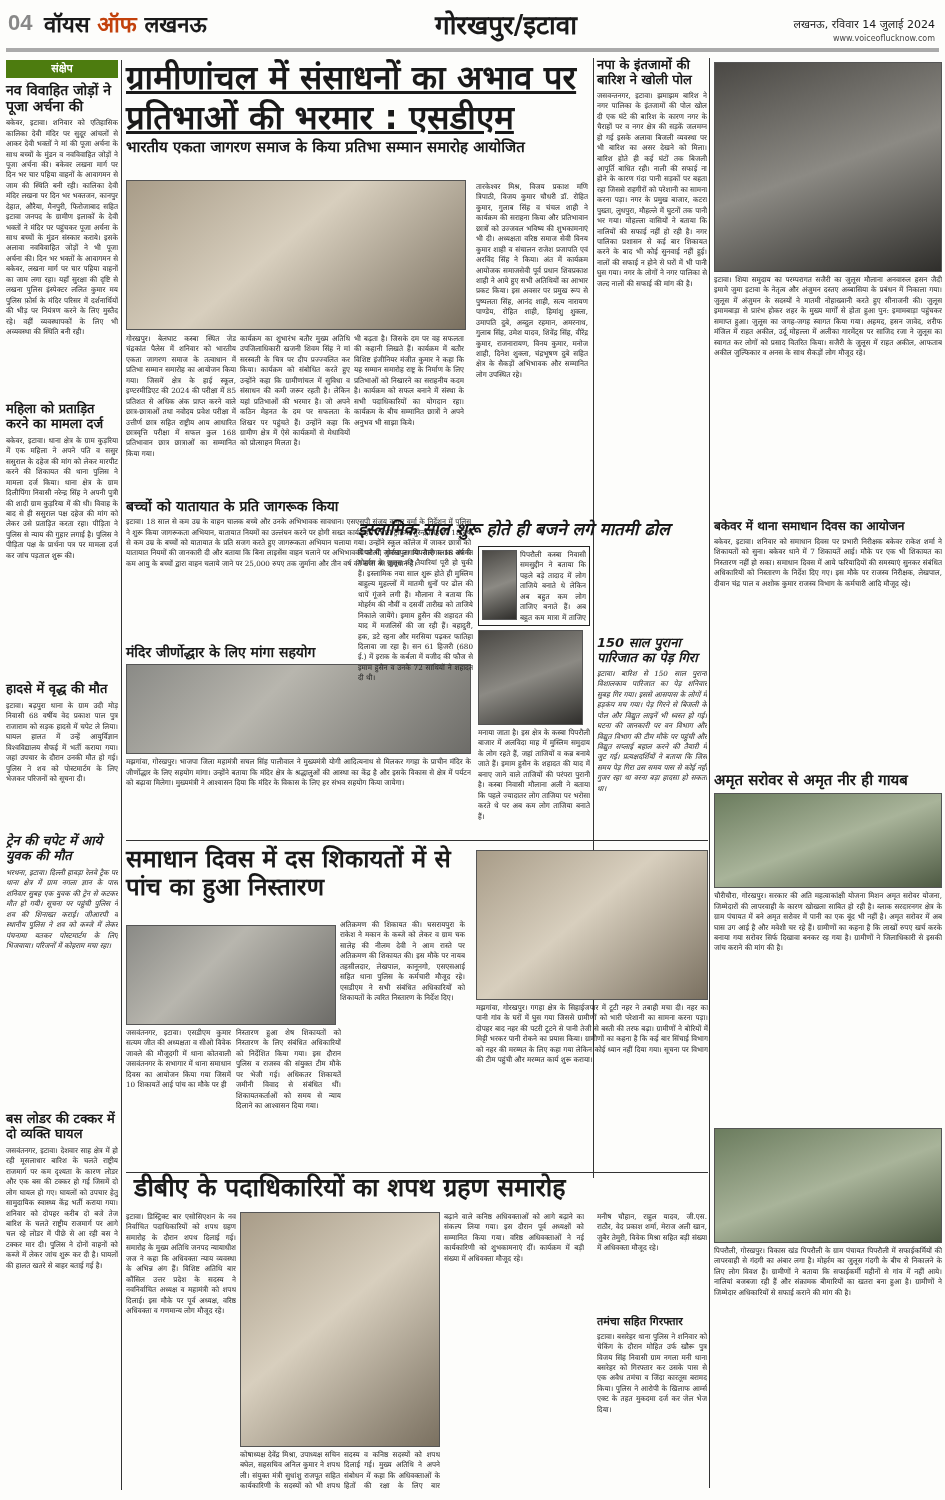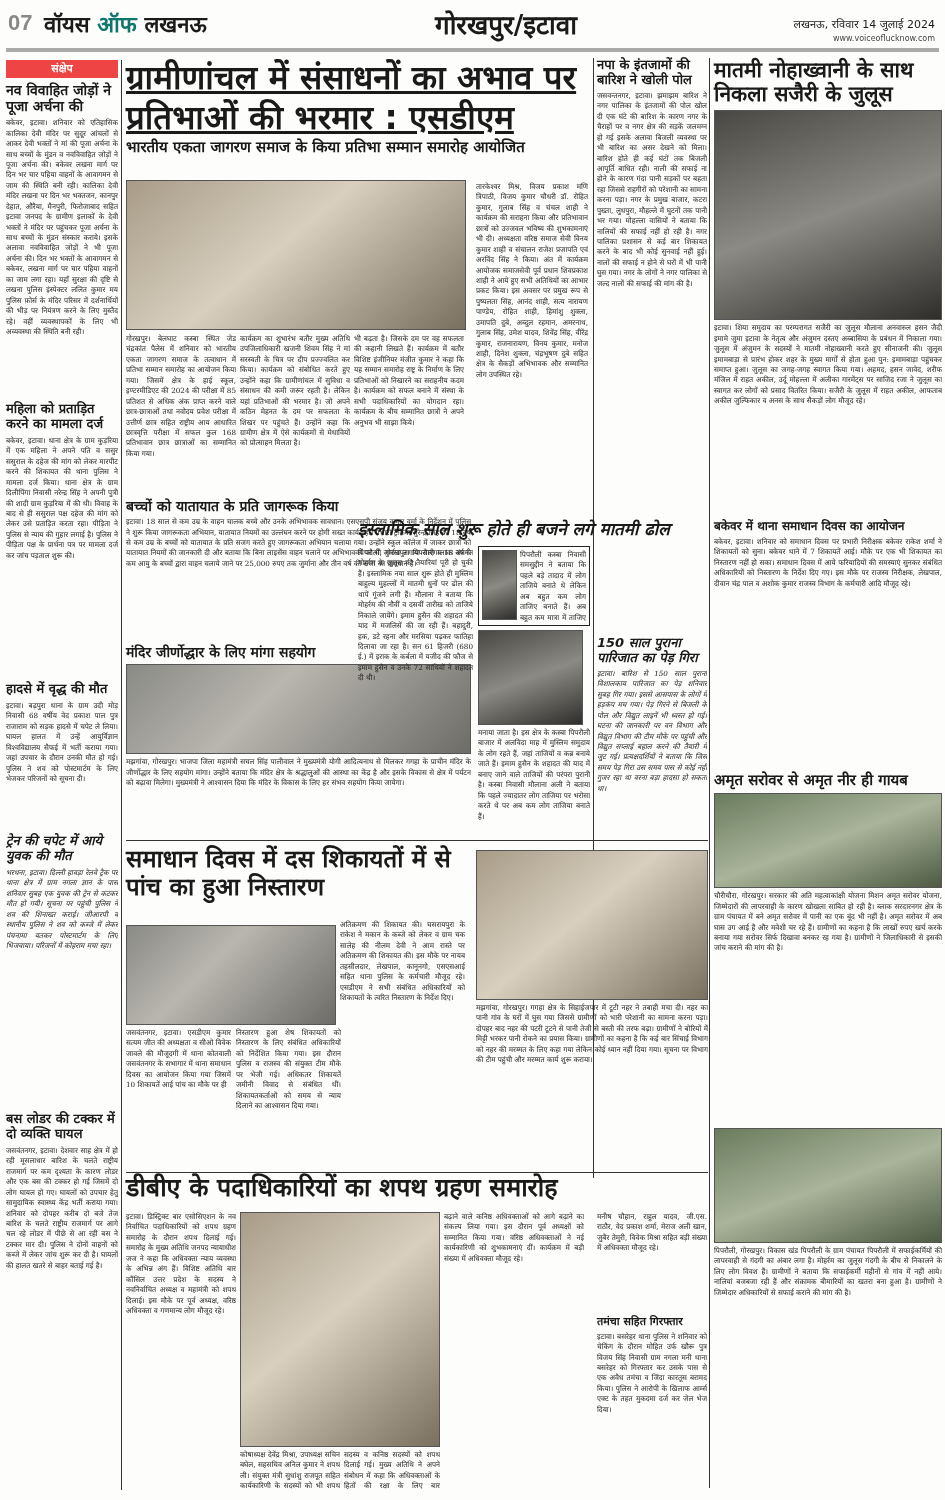--- a/index.html
+++ b/index.html
@@ -1,41 +1,41 @@
 <!DOCTYPE html>
 <html><head>
 <meta charset="utf-8">
 <style>
   * { box-sizing: border-box; margin: 0; padding: 0; }
   body { width: 945px; height: 1500px; background: #fdfdfb; font-family: "DejaVu Sans", sans-serif; color: #1a1a1a; position: relative; overflow: hidden; }
   .masthead { position: absolute; left: 0; top: 0; width: 945px; height: 52px; }
   .page-no { position: absolute; left: 8px; top: 10px; font-family: "Liberation Sans", sans-serif; font-weight: bold; font-size: 22px; color: #888; }
   .paper-name { position: absolute; left: 44px; top: 8px; font-size: 22px; font-weight: bold; }
-  .paper-name .of { color: #0f766e; }
+  .paper-name .of { color: #c2410c; }
   .section-name { position: absolute; left: 435px; top: 6px; font-size: 26px; font-weight: bold; }
   .dateline { position: absolute; right: 10px; top: 16px; font-size: 11px; }
   .website { position: absolute; right: 10px; top: 34px; font-size: 8px; color: #444; }
   .rule { position: absolute; left: 6px; top: 48px; width: 933px; height: 4px; background: #aaa; }
   .col { position: absolute; }
   .hl { font-weight: bold; line-height: 1.15; }
   .body-text { font-family: "DejaVu Serif", serif; font-size: 7.2px; line-height: 1.45; text-align: justify; color: #222; }
   .photo { background: linear-gradient(135deg, #8a8a86 0%, #b8b6ae 40%, #6d6c68 100%); border: 1px solid #555; }
   .photo.dark { background: linear-gradient(160deg, #4a4844 0%, #8c8a84 50%, #2f2e2b 100%); }
   .photo.warm { background: linear-gradient(140deg, #a89c88 0%, #d8cfbe 45%, #7a7060 100%); }
   .photo.green { background: linear-gradient(160deg, #6b7c5e 0%, #a9b49a 50%, #4e5a43 100%); }
   .vline { position: absolute; width: 1px; background: #333; }
   .hline { position: absolute; height: 1px; background: #333; }
-  .sanxep { position: absolute; left: 6px; top: 60px; width: 112px; height: 18px; background: #ef4444; color: #fff; font-size: 11px; font-weight: bold; text-align: center; line-height: 18px; }
+  .sanxep { position: absolute; left: 6px; top: 60px; width: 112px; height: 18px; background: #4d7c0f; color: #fff; font-size: 11px; font-weight: bold; text-align: center; line-height: 18px; }
   .box { border: 1px solid #222; padding: 3px; }
 </style>
 </head>
 <body>
 
 <div class="masthead">
-  <span class="page-no">07</span>
+  <span class="page-no">04</span>
   <span class="paper-name">
     <span>वॉयस</span>
     <span class="of">ऑफ</span>
     <span>लखनऊ</span>
   </span>
   <span class="section-name">गोरखपुर/इटावा</span>
   <span class="dateline">लखनऊ, रविवार 14 जुलाई 2024</span>
   <span class="website">www.voiceoflucknow.com</span>
   <div class="rule"></div>
 </div>
@@ -103,21 +103,20 @@
   <div class="hl" style="font-size:13px;">150 साल पुराना पारिजात का पेड़ गिरा</div>
   <div class="body-text" style="margin-top:3px; height:165px; overflow:hidden;">इटावा। बारिश से 150 साल पुराना विशालकाय पारिजात का पेड़ शनिवार सुबह गिर गया। इससे आसपास के लोगों में हड़कंप मच गया। पेड़ गिरने से बिजली के पोल और विद्युत लाइनें भी ध्वस्त हो गई। घटना की जानकारी पर वन विभाग और विद्युत विभाग की टीम मौके पर पहुंची और विद्युत सप्लाई बहाल करने की तैयारी में जुट गई। प्रत्यक्षदर्शियों ने बताया कि जिस समय पेड़ गिरा उस समय पास से कोई नहीं गुजर रहा था वरना बड़ा हादसा हो सकता था।</div>
 </div>
 
 <div class="col" style="left:597px; top:58px; width:110px;">
   <div class="hl" style="font-size:13px;">नपा के इंतजामों की बारिश ने खोली पोल</div>
   <div class="body-text" style="margin-top:3px; height:440px; overflow:hidden;">जसवन्तनगर, इटावा। झमाझम बारिश ने नगर पालिका के इंतजामों की पोल खोल दी एक घंटे की बारिश के कारण नगर के चैराहों पर व नगर क्षेत्र की सड़कें जलमग्न हो गई इसके अलावा बिजली व्यवस्था पर भी बारिश का असर देखने को मिला। बारिश होते ही कई घंटों तक बिजली आपूर्ति बाधित रही। नाली की सफाई ना होने के कारण गंदा पानी सड़कों पर बहता रहा जिससे राहगीरों को परेशानी का सामना करना पड़ा। नगर के प्रमुख बाजार, कटरा पुख्ता, लुधपुरा, मौहल्ले में घुटनों तक पानी भर गया। मोहल्ला वासियों ने बताया कि नालियों की सफाई नहीं हो रही है। नगर पालिका प्रशासन से कई बार शिकायत करने के बाद भी कोई सुनवाई नहीं हुई। नालों की सफाई न होने से घरों में भी पानी घुस गया। नगर के लोगों ने नगर पालिका से जल्द नालों की सफाई की मांग की है।</div>
 </div>
 
 <div class="col" style="left:714px; top:58px; width:228px;">
-  <div class="hl" style="font-size:21px;">मातमी नोहाख्वानी के साथ निकला सजैरी के जुलूस</div>
   <div class="photo dark" style="margin-top:4px; width:228px; height:210px;"></div>
   <div class="body-text" style="margin-top:3px; height:130px; overflow:hidden;">इटावा। शिया समुदाय का परम्परागत सजैरी का जुलूस मौलाना अनवारुल हसन जैदी इमामे जुमा इटावा के नेतृत्व और अंजुमन दस्तए अब्बासिया के प्रबंधन में निकाला गया। जुलूस में अंजुमन के सदस्यों ने मातमी नोहाख्वानी करते हुए सीनाजनी की। जुलूस इमामबाड़ा से प्रारंभ होकर शहर के मुख्य मार्गों से होता हुआ पुन: इमामबाड़ा पहुंचकर समाप्त हुआ। जुलूस का जगह-जगह स्वागत किया गया। अहमद, हसन जावेद, शरीफ मंजिल में राहत अकील, उर्दू मोहल्ला में अलीका गारमेंट्स पर साजिद रजा ने जुलूस का स्वागत कर लोगों को प्रसाद वितरित किया। सजैरी के जुलूस में राहत अकील, आफताब अकील जुल्फिकार व अनस के साथ सैकड़ों लोग मौजूद रहे।</div>
 </div>
 
 <div class="col" style="left:714px; top:520px; width:228px;">
   <div class="hl" style="font-size:12px;">बकेवर में थाना समाधान दिवस का आयोजन</div>
   <div class="body-text" style="margin-top:3px; height:220px; overflow:hidden;">बकेवर, इटावा। शनिवार को समाधान दिवस पर प्रभारी निरीक्षक बकेवर राकेश शर्मा ने शिकायतों को सुना। बकेवर थाने में 7 शिकायतें आई। मौके पर एक भी शिकायत का निस्तारण नहीं हो सका। समाधान दिवस में आये फरियादियों की समस्याएं सुनकर संबंधित अधिकारियों को निस्तारण के निर्देश दिए गए। इस मौके पर राजस्व निरीक्षक, लेखपाल, दीवान चंद्र पाल व अशोक कुमार राजस्व विभाग के कर्मचारी आदि मौजूद रहे।</div>
 </div>
 
 <div class="col" style="left:714px; top:772px; width:228px;">
@@ -143,21 +142,21 @@
 <div class="col body-text" style="left:346px; top:1028px; width:120px; height:140px; overflow:hidden;"></div>
 
 <div class="col" style="left:476px; top:846px; width:232px;">
   <div class="photo warm" style="margin-top:4px; width:232px; height:150px;"></div>
   <div class="body-text" style="margin-top:3px; height:115px; overflow:hidden;">मझगांवा, गोरखपुर। गगहा क्षेत्र के सिहाईजपार में टूटी नहर ने तबाही मचा दी। नहर का पानी गांव के घरों में घुस गया जिससे ग्रामीणों को भारी परेशानी का सामना करना पड़ा। दोपहर बाद नहर की पटरी टूटने से पानी तेजी से बस्ती की तरफ बढ़ा। ग्रामीणों ने बोरियों में मिट्टी भरकर पानी रोकने का प्रयास किया। ग्रामीणों का कहना है कि कई बार सिंचाई विभाग को नहर की मरम्मत के लिए कहा गया लेकिन कोई ध्यान नहीं दिया गया। सूचना पर विभाग की टीम पहुंची और मरम्मत कार्य शुरू कराया।</div>
 </div>
 
 <div class="hline" style="left:126px; top:1172px; width:582px;"></div>
 
 <div class="col" style="left:126px; top:1174px; width:582px;">
-  <div class="hl" style="font-size:25px;">डीबीए के पदाधिकारियों का शपथ ग्रहण समारोह</div>
+  <div class="hl" style="font-size:25px;margin-left:8px;">डीबीए के पदाधिकारियों का शपथ ग्रहण समारोह</div>
 </div>
 <div class="col body-text" style="left:126px; top:1212px; width:110px; height:280px; overflow:hidden;">इटावा। डिस्ट्रिक्ट बार एसोसिएशन के नव निर्वाचित पदाधिकारियों को शपथ ग्रहण समारोह के दौरान शपथ दिलाई गई। समारोह के मुख्य अतिथि जनपद न्यायाधीश जज ने कहा कि अधिवक्ता न्याय व्यवस्था के अभिन्न अंग हैं। विशिष्ट अतिथि बार कौंसिल उत्तर प्रदेश के सदस्य ने नवनिर्वाचित अध्यक्ष व महामंत्री को शपथ दिलाई। इस मौके पर पूर्व अध्यक्ष, वरिष्ठ अधिवक्ता व गणमान्य लोग मौजूद रहे।</div>
 <div class="photo warm" style="position:absolute; left:240px; top:1212px; width:200px; height:235px;"></div>
 <div class="col body-text" style="left:240px; top:1450px; width:100px; height:42px; overflow:hidden;">कोषाध्यक्ष देवेंद्र मिश्रा, उपाध्यक्ष सचिन बघेल, सहसचिव अनिल कुमार ने शपथ ली। संयुक्त मंत्री सुधांशु राजपूत सहित कार्यकारिणी के सदस्यों को भी शपथ दिलाई गई।</div>
 <div class="col body-text" style="left:344px; top:1450px; width:96px; height:42px; overflow:hidden;">सदस्य व कनिष्ठ सदस्यों को शपथ दिलाई गई। मुख्य अतिथि ने अपने संबोधन में कहा कि अधिवक्ताओं के हितों की रक्षा के लिए बार एसोसिएशन सदैव तत्पर रहेगी। उन्होंने कहा कि न्यायिक व्यवस्था को सुदृढ़ बनाने में अधिवक्ताओं की अहम भूमिका है।</div>
 <div class="col body-text" style="left:444px; top:1212px; width:140px; height:280px; overflow:hidden;">बढ़ाने वाले कनिष्ठ अधिवक्ताओं को आगे बढ़ाने का संकल्प लिया गया। इस दौरान पूर्व अध्यक्षों को सम्मानित किया गया। वरिष्ठ अधिवक्ताओं ने नई कार्यकारिणी को शुभकामनाएं दीं। कार्यक्रम में बड़ी संख्या में अधिवक्ता मौजूद रहे।</div>
 <div class="col body-text" style="left:597px; top:1212px; width:110px; height:100px; overflow:hidden;">मनीष चौहान, राहुल यादव, जी.एस. राठौर, वेद प्रकाश शर्मा, मेराज अली खान, जुबैर तेमुरी, विवेक मिश्रा सहित बड़ी संख्या में अधिवक्ता मौजूद रहे।</div>
 
 <div class="col" style="left:597px; top:1316px; width:110px;">
   <div class="hl" style="font-size:11px;">तमंचा सहित गिरफ्तार</div>

